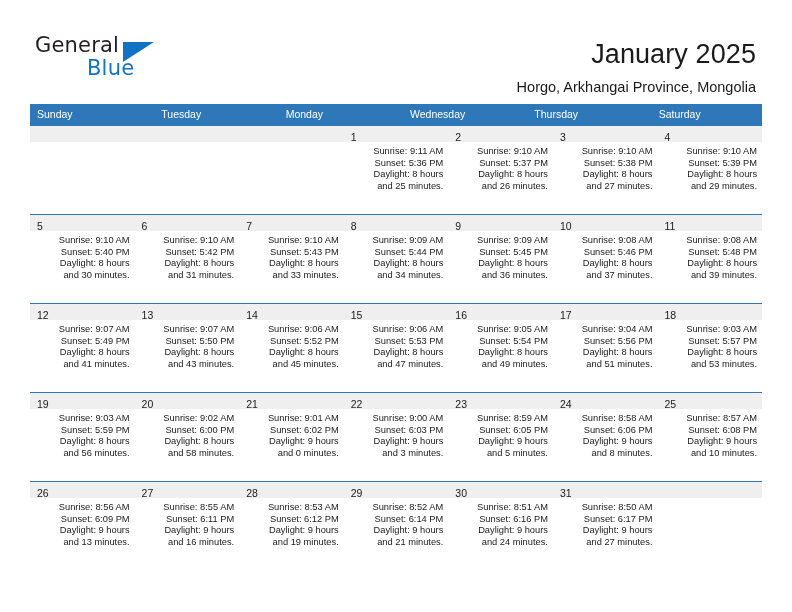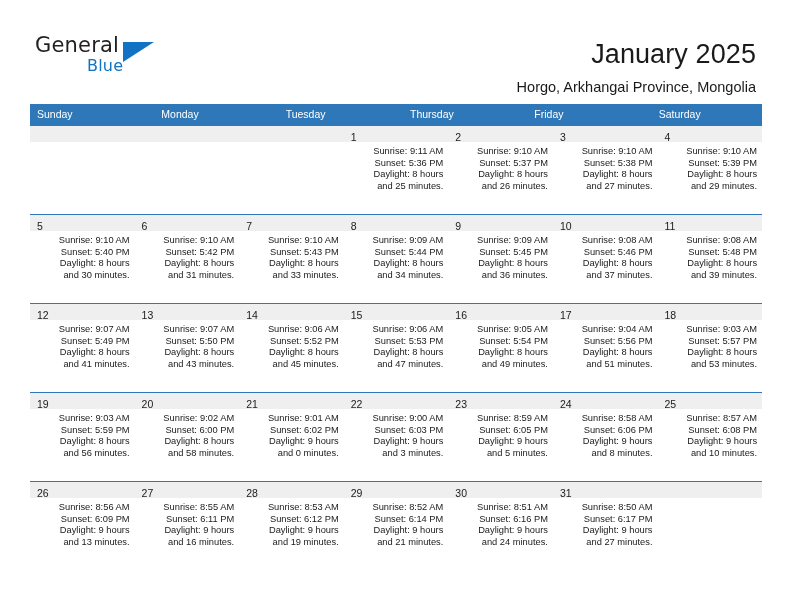--- a/index.html
+++ b/index.html
@@ -42,21 +42,21 @@
     top: 0;
     font-size: 21px;
     letter-spacing: 0.2px;
     color: #231f20;
     font-family: "DejaVu Sans", sans-serif;
   }
   .logo-blue {
     position: absolute;
     left: 52px;
     top: 23px;
-    font-size: 16px;
+    font-size: 21px;
     letter-spacing: 0.2px;
     color: #1273c4;
     font-family: "DejaVu Sans", sans-serif;
   }
   .logo-triangle {
     position: absolute;
     left: 88px;
     top: 9px;
     width: 0;
     height: 0;
@@ -159,24 +159,24 @@
 
     <div class="title-block">
       <div class="cal-title">January 2025</div>
       <div class="cal-subtitle">Horgo, Arkhangai Province, Mongolia</div>
     </div>
   </div>
 
   <div class="calendar">
     <div class="dow-row" id="dow-row">
         <div class="dow">Sunday</div>
+        <div class="dow">Tuesday</div>
         <div class="dow">Monday</div>
-        <div class="dow">Tuesday</div>
+        <div class="dow">Wednesday</div>
         <div class="dow">Thursday</div>
-        <div class="dow">Friday</div>
         <div class="dow">Saturday</div>
       </div>
     <div id="weeks-container">
         <div class="week">
           <div class="cell empty">
             <div class="cell-datebar"><span class="cell-date"></span></div>
           </div>
           <div class="cell empty">
             <div class="cell-datebar"><span class="cell-date"></span></div>
           </div>

